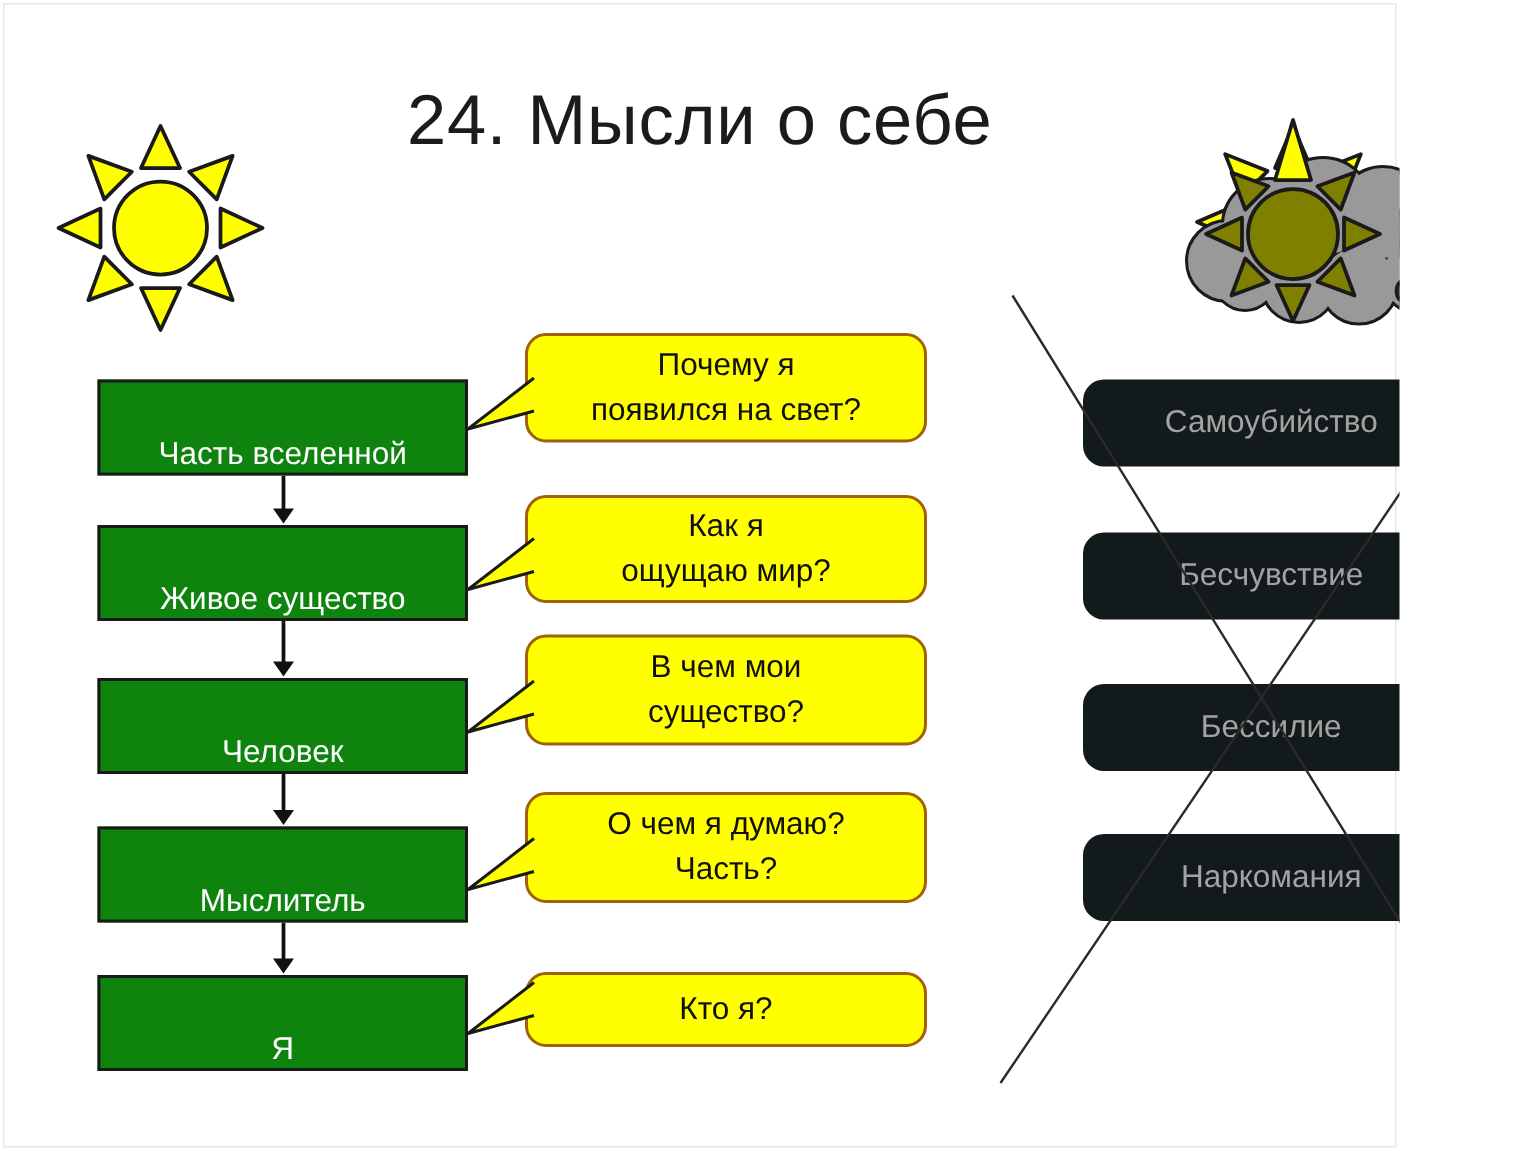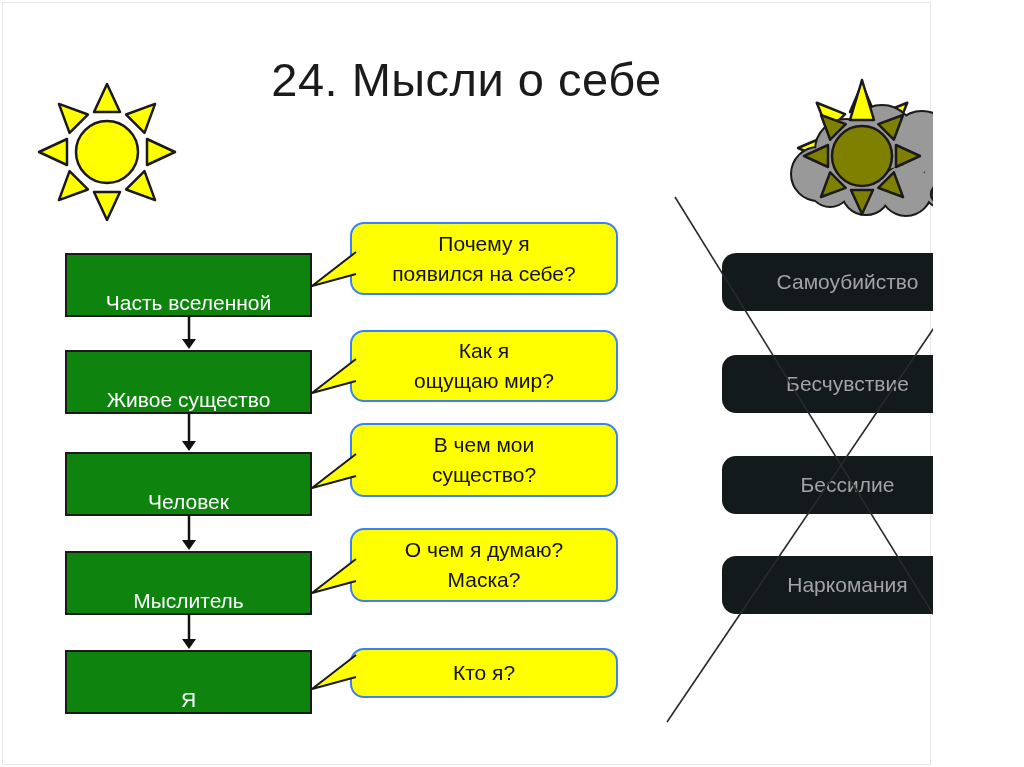--- a/index.html
+++ b/index.html
@@ -6,21 +6,21 @@
   .stage{position:relative;width:933px;height:767px;background:#ffffff;overflow:hidden;
          font-family:"Liberation Sans", sans-serif;}
   .slide-border{position:absolute;inset:2px;border:1px solid #e6e6e6;pointer-events:none;}
   .title{position:absolute;top:52px;left:0;width:100%;text-align:center;
          font-size:47px;color:#1b1b1b;letter-spacing:0.5px;}
   .gbox{position:absolute;left:65px;width:247px;height:64px;background:#0e840e;
         border:2px solid #1a1a1a;box-sizing:border-box;color:#ffffff;
         display:flex;align-items:flex-end;justify-content:center;font-size:21px;z-index:3;}
   .arrow{position:absolute;left:181px;width:16px;z-index:2;}
   .callout{position:absolute;left:350px;width:268px;background:#ffff00;
-           border:2px solid #3b82f6;border-radius:14px;box-sizing:border-box;
+           border:2px solid #a16207;border-radius:14px;box-sizing:border-box;
            display:flex;flex-direction:column;align-items:center;justify-content:center;
            text-align:center;font-size:21px;line-height:30px;color:#111111;z-index:4;}
   .tail{position:absolute;left:-43px;bottom:5px;width:48px;height:38px;overflow:visible;}
   .dbox{position:absolute;left:722px;width:251px;height:58px;background:#121a1c;
         border-radius:14px;color:#a3a3a3;display:flex;align-items:center;
         justify-content:center;font-size:21px;z-index:3;}
   .xlines{position:absolute;left:650px;top:180px;width:370px;height:560px;z-index:5;}
   .sun-left{position:absolute;left:35px;top:78px;width:145px;height:148px;}
   .sun-cloud{position:absolute;left:770px;top:72px;width:245px;height:158px;}
 </style>
@@ -136,42 +136,42 @@
   <svg class="arrow" style="top:615px" width="16" height="35" viewBox="0 0 16 35">
     <line x1="8" y1="0" x2="8" y2="25" stroke="#111" stroke-width="2.5"></line>
     <polygon points="1,24 15,24 8,34" fill="#111"></polygon>
   </svg>
 
   <div class="callout" style="top:222px;height:73px">
     <svg class="tail" viewBox="0 0 48 38">
       <path d="M47,2 L3,36 L47,24" fill="#ffff00" stroke="#1a1a1a" stroke-width="2" stroke-linejoin="round"></path>
     </svg>
     <div>Почему я</div>
-    <div>появился на себе?</div>
+    <div>появился на свет?</div>
   </div>
   <div class="callout" style="top:330px;height:72px">
     <svg class="tail" viewBox="0 0 48 38">
       <path d="M47,2 L3,36 L47,24" fill="#ffff00" stroke="#1a1a1a" stroke-width="2" stroke-linejoin="round"></path>
     </svg>
     <div>Как я</div>
     <div>ощущаю мир?</div>
   </div>
   <div class="callout" style="top:423px;height:74px">
     <svg class="tail" viewBox="0 0 48 38">
       <path d="M47,2 L3,36 L47,24" fill="#ffff00" stroke="#1a1a1a" stroke-width="2" stroke-linejoin="round"></path>
     </svg>
     <div>В чем мои</div>
     <div>существо?</div>
   </div>
   <div class="callout" style="top:528px;height:74px">
     <svg class="tail" viewBox="0 0 48 38">
       <path d="M47,2 L3,36 L47,24" fill="#ffff00" stroke="#1a1a1a" stroke-width="2" stroke-linejoin="round"></path>
     </svg>
     <div>О чем я думаю?</div>
-    <div>Маска?</div>
+    <div>Часть?</div>
   </div>
   <div class="callout" style="top:648px;height:50px">
     <svg class="tail" viewBox="0 0 48 38">
       <path d="M47,2 L3,36 L47,24" fill="#ffff00" stroke="#1a1a1a" stroke-width="2" stroke-linejoin="round"></path>
     </svg>
     <div>Кто я?</div>
   </div>
 
   <div class="dbox" style="top:253px">
     <span>Самоубийство</span>

